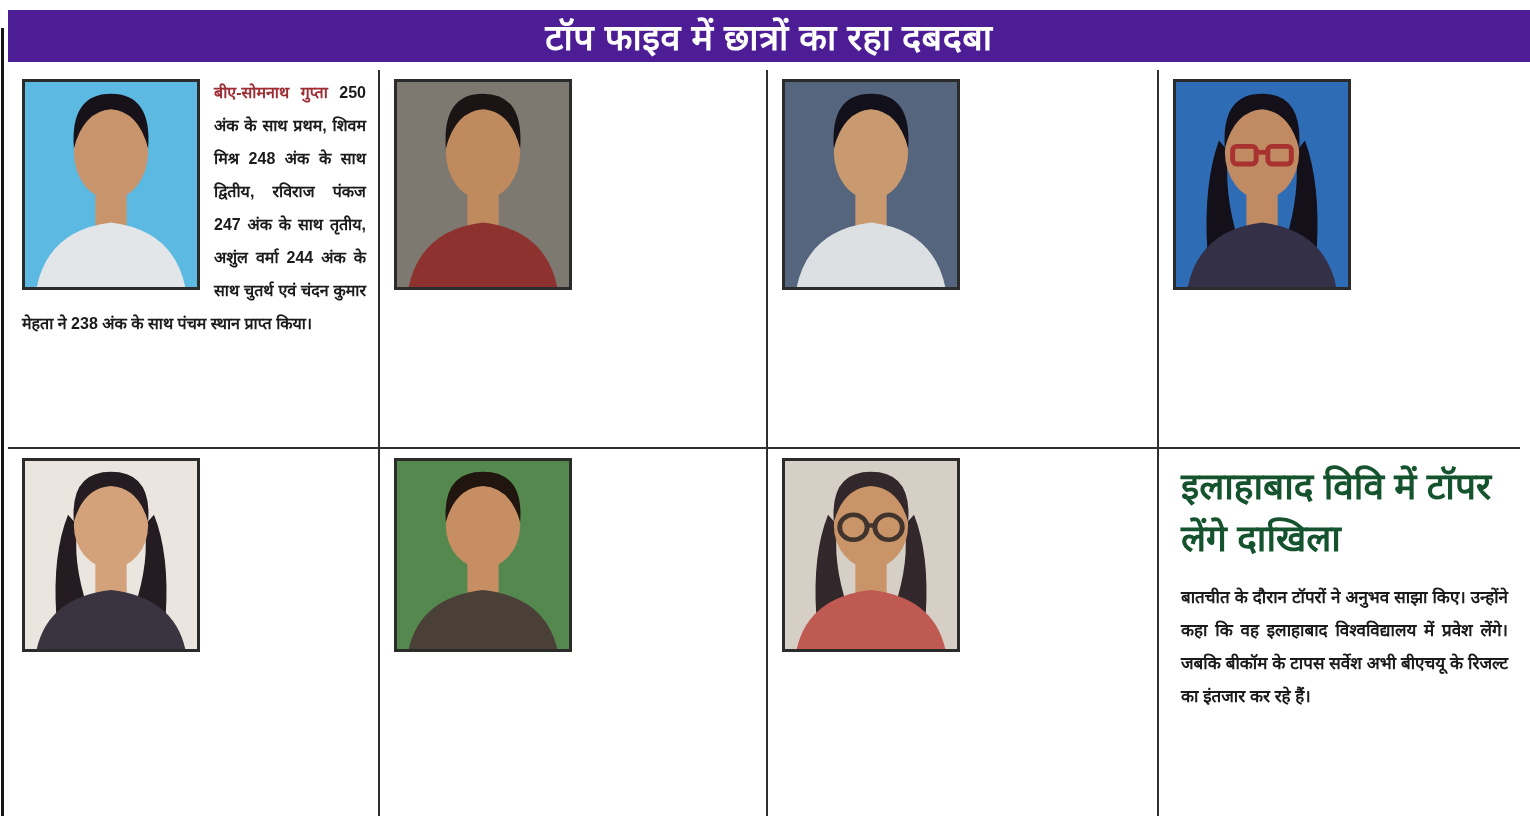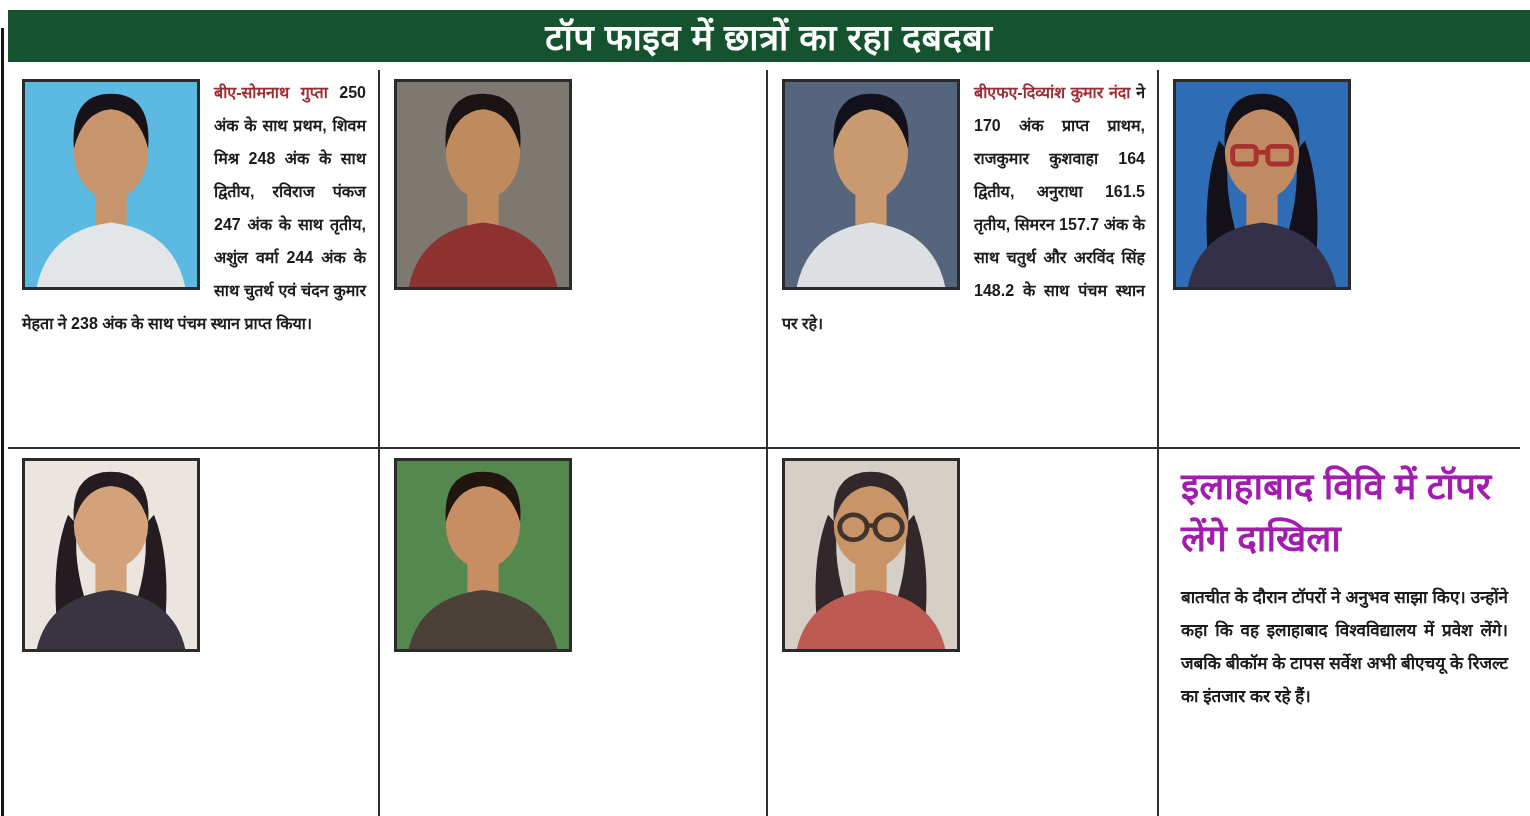--- a/index.html
+++ b/index.html
@@ -5,21 +5,21 @@
   html,body{margin:0;padding:0;}
   body{
     width:1530px;height:816px;background:#ffffff;position:relative;overflow:hidden;
     font-family:"Liberation Sans","DejaVu Sans",sans-serif;
     -webkit-font-smoothing:antialiased;
   }
   .left-rule{
     position:absolute;left:1px;top:28px;width:3px;height:788px;background:#151515;
   }
   .banner{
-    margin:10px 0 0 8px;height:52px;background:#14532d;
+    margin:10px 0 0 8px;height:52px;background:#4c1d95;
     display:flex;align-items:center;justify-content:center;
   }
   .banner-title{
     color:#ffffff;font-size:36px;font-weight:bold;letter-spacing:0.5px;
   }
   .grid{
     margin-left:8px;margin-top:8px;
     display:grid;
     grid-template-columns:370px 388px 391px 363px;
     grid-template-rows:377px 369px;
@@ -42,21 +42,21 @@
   .photo svg{display:block;width:100%;height:100%;}
   .entry-text{
     margin:0;
     font-size:16px;line-height:33px;font-weight:bold;color:#1b1b1b;
     text-align:justify;
   }
   .entry-name{color:#9e2c33;}
   .article-cell{padding-top:12px;padding-left:22px;}
   .article-headline{
     margin:0 0 16px 0;
-    font-size:37px;line-height:52px;font-weight:bold;color:#a21caf;
+    font-size:37px;line-height:52px;font-weight:bold;color:#14532d;
   }
   .article-body{
     margin:0;
     font-size:17px;line-height:33px;font-weight:bold;color:#1b1b1b;
     text-align:justify;
   }
 </style>
 </head>
 <body>
 
@@ -96,21 +96,20 @@
   <section class="cell row1 bl">
     <div class="photo">
       <svg viewBox="0 0 88 105" preserveAspectRatio="none">
         <rect x="0" y="0" width="88" height="105" fill="#54657d"></rect>
         <rect x="36" y="50" width="16" height="24" fill="#c99a70"></rect>
         <path d="M6 105 Q12 76 44 72 Q76 76 82 105 Z" fill="#dde0e3"></path>
         <ellipse cx="44" cy="36" rx="19" ry="24" fill="#c99a70"></ellipse>
         <path d="M25 34 Q23 6 44 6 Q65 6 63 34 Q58 15 44 14 Q30 15 25 34 Z" fill="#12101a"></path>
       </svg>
     </div>
-    <p class="entry-text"><span class="entry-name">बीएफए-दिव्यांश कुमार नंदा</span> <span>ने 170 अंक प्राप्त प्राथम, राजकुमार कुशवाहा 164 द्वितीय, अनुराधा 161.5 तृतीय, सिमरन 157.7 अंक के साथ चतुर्थ और अरविंद सिंह 148.2 के साथ पंचम स्थान पर रहे।</span></p>
   </section>
 
   <section class="cell row1 bl">
     <div class="photo">
       <svg viewBox="0 0 88 105" preserveAspectRatio="none">
         <rect x="0" y="0" width="88" height="105" fill="#2e6cb5"></rect>
         <path d="M22 30 Q14 52 16 86 L32 82 Q24 55 27 36 Z" fill="#141019"></path>
         <path d="M66 30 Q74 52 72 86 L56 82 Q64 55 61 36 Z" fill="#141019"></path>
         <rect x="36" y="50" width="16" height="24" fill="#c08a63"></rect>
         <path d="M6 105 Q12 76 44 72 Q76 76 82 105 Z" fill="#333048"></path>

